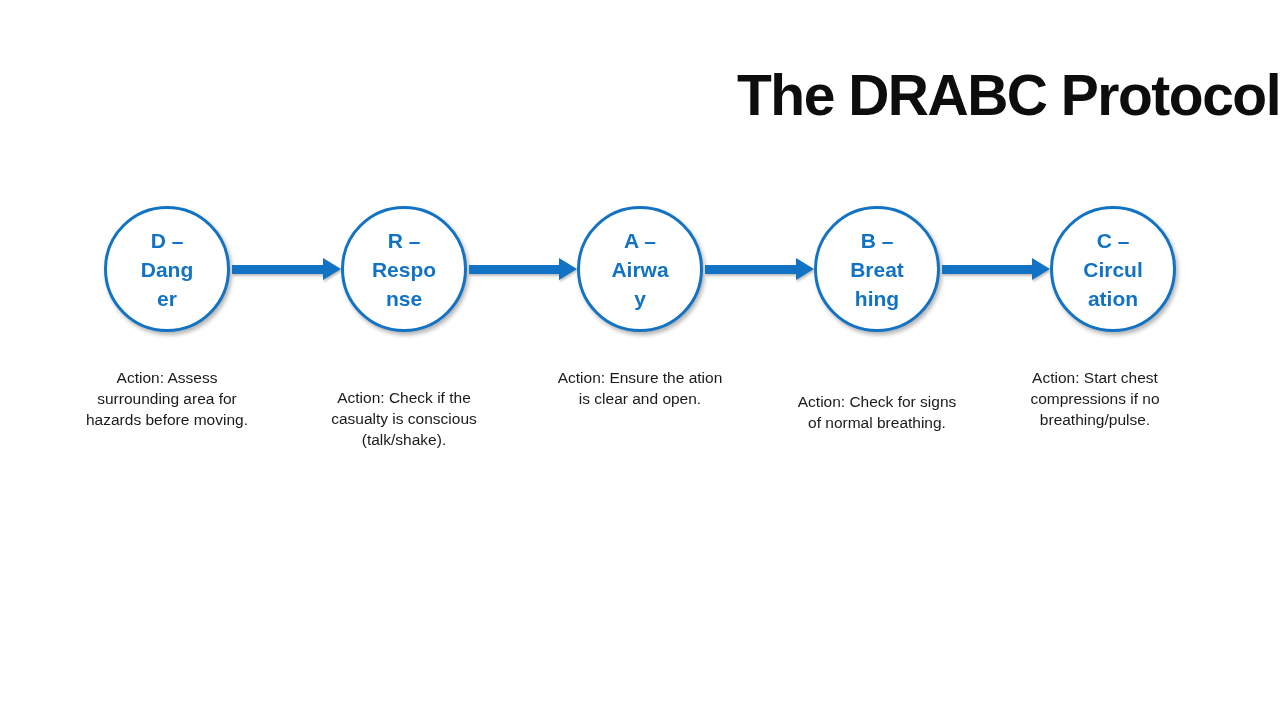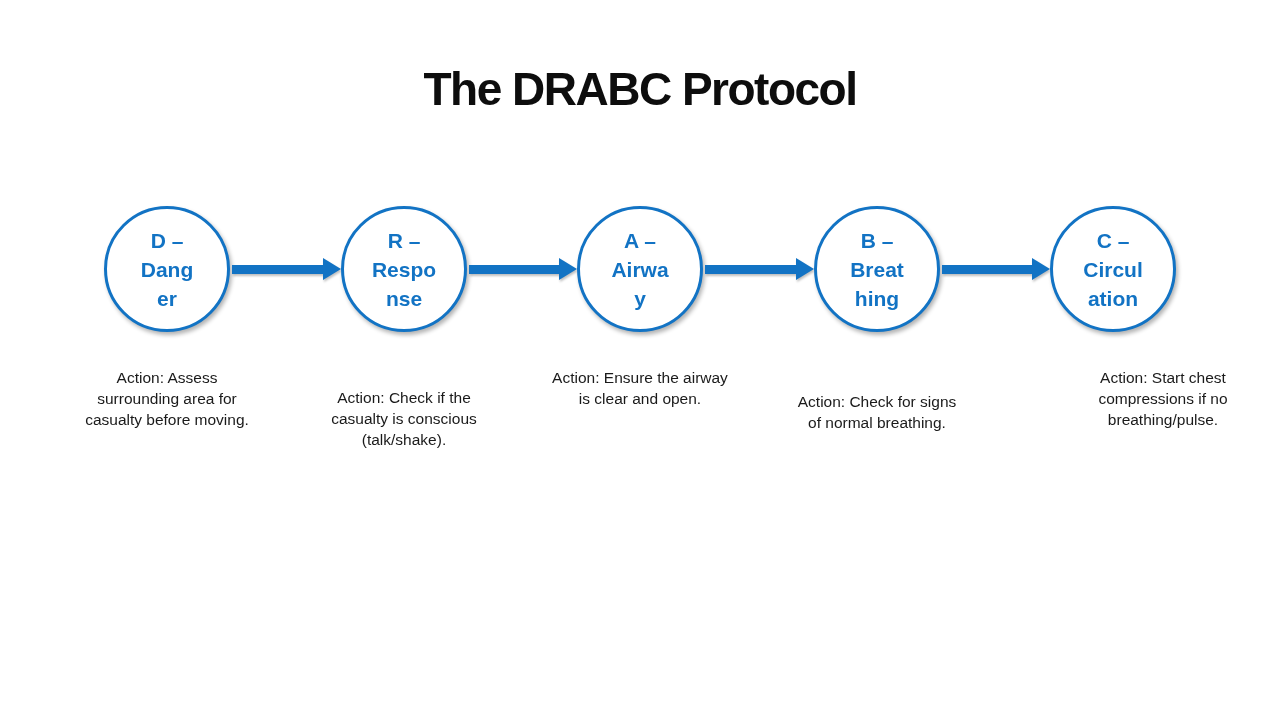--- a/index.html
+++ b/index.html
@@ -13,22 +13,22 @@
     width: 1280px;
     height: 720px;
     background: #ffffff;
     overflow: hidden;
   }
   .slide-title {
     position: absolute;
     top: 62px;
     left: 0;
     width: 1280px;
-    text-align: center;
-    font-size: 46px;
+    text-align: right;
+    font-size: 57px;
     font-weight: 800;
     letter-spacing: -1.5px;
     color: #0d0d0d;
     white-space: nowrap;
   }
   .step-circle {
     position: absolute;
     top: 206px;
     width: 126px;
     height: 126px;
@@ -101,21 +101,21 @@
 
   <div class="slide-title">The DRABC Protocol</div>
 
   <div class="step-circle c1">
     <div class="step-label">D –
 Dang
 er</div>
   </div>
   <div class="step-action a1" style="left:52px;">Action: Assess
 surrounding area for
-casualty before moving.</div>
+hazards before moving.</div>
 
   <div class="arrow arr1">
     <div class="shaft"></div>
     <div class="head"></div>
   </div>
 
   <div class="step-circle c2">
     <div class="step-label">R –
 Respo
 nse</div>
@@ -127,21 +127,21 @@
   <div class="arrow arr2">
     <div class="shaft"></div>
     <div class="head"></div>
   </div>
 
   <div class="step-circle c3">
     <div class="step-label">A –
 Airwa
 y</div>
   </div>
-  <div class="step-action a3" style="left:525px;">Action: Ensure the airway
+  <div class="step-action a3" style="left:525px;">Action: Ensure the ation
 is clear and open.</div>
 
   <div class="arrow arr3">
     <div class="shaft"></div>
     <div class="head"></div>
   </div>
 
   <div class="step-circle c4">
     <div class="step-label">B –
 Breat
@@ -153,17 +153,17 @@
   <div class="arrow arr4">
     <div class="shaft"></div>
     <div class="head"></div>
   </div>
 
   <div class="step-circle c5">
     <div class="step-label">C –
 Circul
 ation</div>
   </div>
-  <div class="step-action a5" style="left:1048px;">Action: Start chest
+  <div class="step-action a5" style="left:980px;">Action: Start chest
 compressions if no
 breathing/pulse.</div>
 
 </div>
 
 </body></html>

